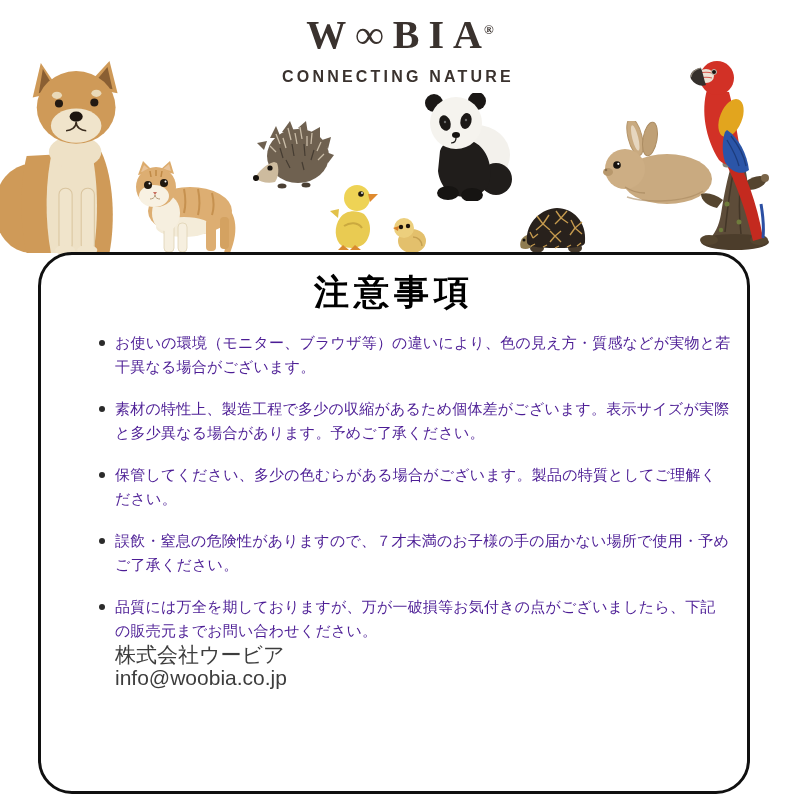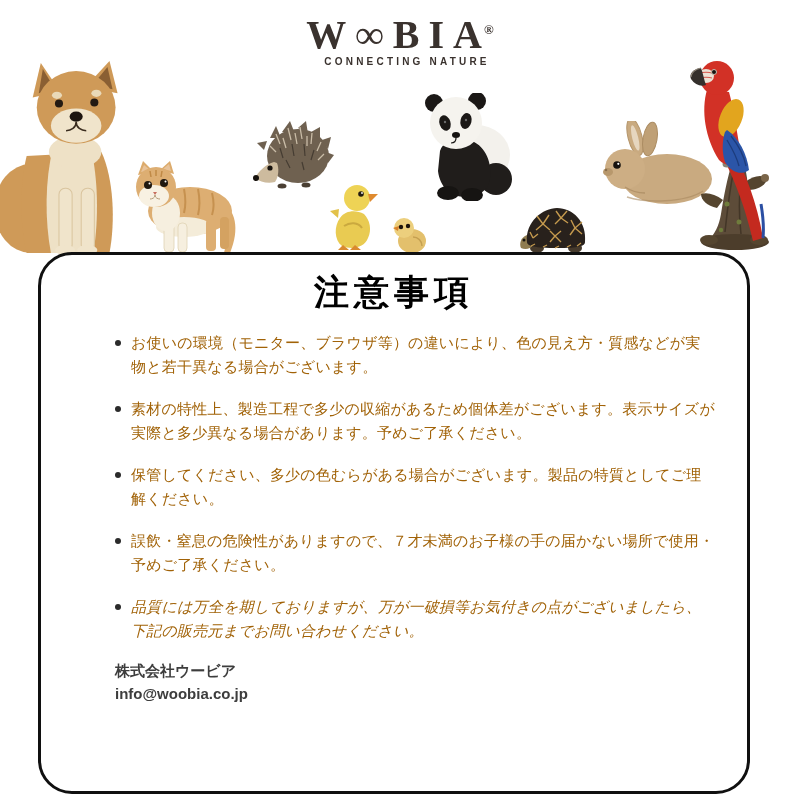--- a/index.html
+++ b/index.html
@@ -6,45 +6,45 @@
   body {
     width:800px; height:800px; background:#ffffff; position:relative;
     overflow:hidden; font-family:"Liberation Sans", sans-serif;
   }
 
   
   .logo { position:absolute; top:14px; left:0; width:800px; text-align:center; color:#3a322e; }
   .logo-inner { display:inline-block; }
   .logo-word { font-family:Liberation Serif, serif; font-size:40px; font-weight:700; letter-spacing:9px; line-height:1.05; white-space:nowrap; }
   .logo-word sup { font-size:13px; letter-spacing:0; margin-left:-7px; }
-  .logo-tagline { font-size:10px; font-weight:700; letter-spacing:3.2px; margin-top:0; text-align:right; padding-right:4px; }
+  .logo-tagline { font-size:16px; font-weight:700; letter-spacing:3.2px; margin-top:12px; text-align:left; padding-right:4px; }
 
   
   .animal { position:absolute; z-index:1; }
   .animal svg { display:block; width:100%; height:100%; }
 
   
   .notice-box {
     position:absolute; left:38px; top:252px; width:712px; height:542px;
     box-sizing:border-box; background:#ffffff; border:3px solid #101010;
     border-radius:34px; z-index:5; padding:10px 16px 0 56px;
   }
   .notice-title {
     margin:6px -16px 18px -56px; text-align:center;
     font-size:35px; font-weight:800; letter-spacing:5px; color:#000;
     line-height:1.2;
   }
-  .notice-list { list-style:none; margin:16px; padding:0; color:#a16207; font-size:15px; line-height:24px; letter-spacing:0.2px; }
+  .notice-list { list-style:none; margin:0; padding:0; color:#4c1d95; font-size:15px; line-height:24px; letter-spacing:0.2px; }
   .notice-list li { position:relative; padding-left:18px; margin-bottom:18px; max-width:640px; }
-  .notice-list li:last-child { margin-bottom:0;font-style:italic; }
+  .notice-list li:last-child { margin-bottom:0; }
   .notice-list li::before {
     content:""; position:absolute; left:2px; top:9px;
     width:6px; height:6px; border-radius:50%; background:#2b2b2b;
   }
-  .seller { margin:0 0 0 18px; color:#3d3d3d; font-size:15px; line-height:23px;font-weight:bold; }
+  .seller { margin:0 0 0 18px; color:#3d3d3d; font-size:21px; line-height:23px; }
   .seller div { white-space:nowrap; }
 </style>
 </head>
 <body>
 
 <div class="logo">
   <div class="logo-inner">
     <div class="logo-word"><span>W∞BIA</span><sup>®</sup></div>
     <div class="logo-tagline">CONNECTING NATURE</div>
   </div>

